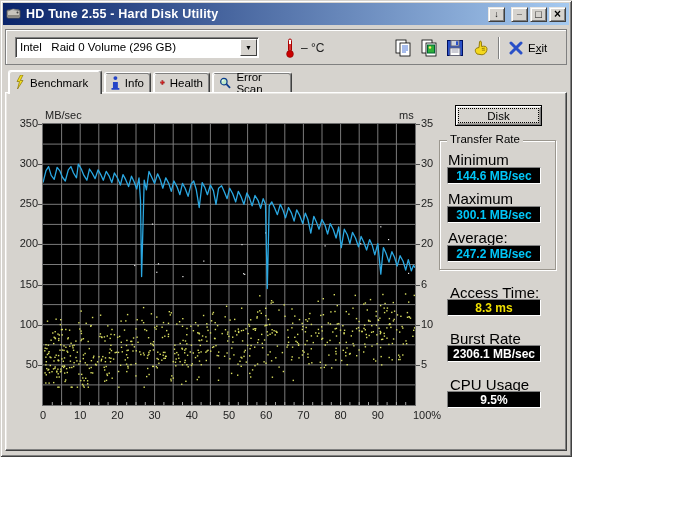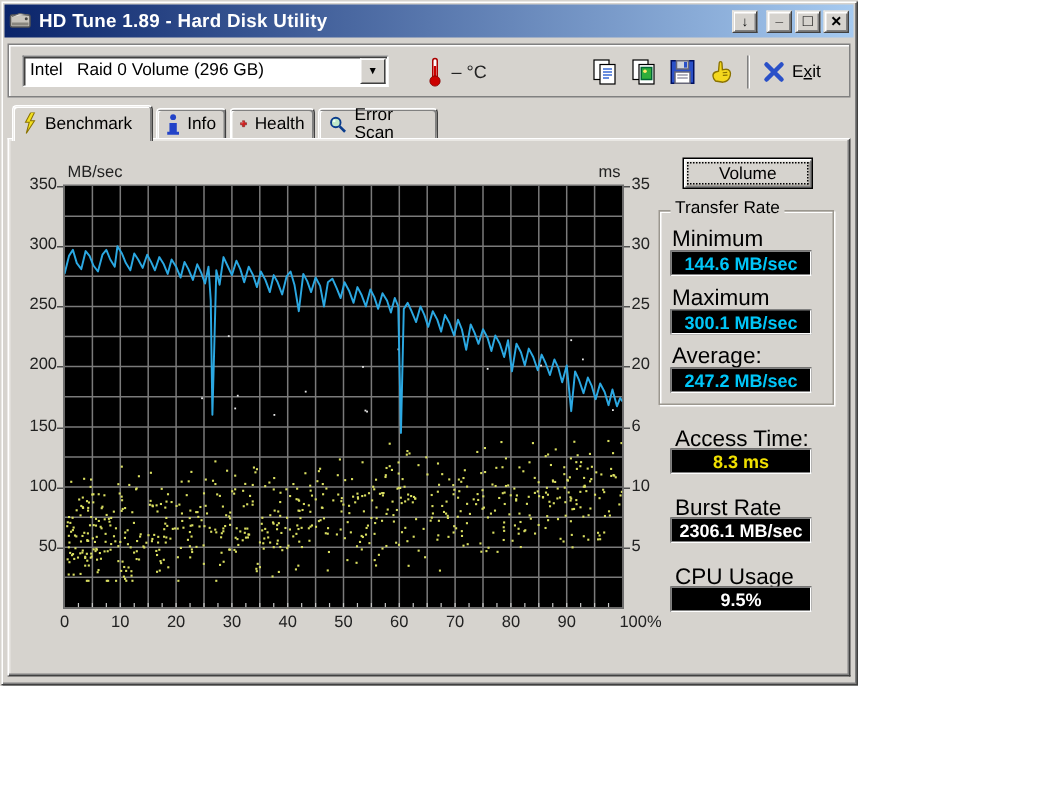--- a/index.html
+++ b/index.html
@@ -60,21 +60,21 @@
 
 <div class="window">
 
   <div class="titlebar">
     <svg width="16" height="16" viewBox="0 0 16 16">
       <rect x="1" y="4" width="13" height="8" rx="1" fill="#c8c4bc" stroke="#555"></rect>
       <rect x="2" y="9" width="11" height="2" fill="#8a877f"></rect>
       <circle cx="11.5" cy="6.5" r="1" fill="#444"></circle>
       <path d="M2 5 L7 3 L13 4" fill="#e8e5df" stroke="#666" stroke-width="0.7"></path>
     </svg>
-    <span class="title-text">HD Tune 1.89 - Hard Disk Utility</span>
+    <span class="title-text">HD Tune 2.55 - Hard Disk Utility</span>
     <div class="tb-group">
       <div class="tb-btn" style="margin-right:4px;">
         <span>↓</span>
       </div>
       <div class="tb-btn">
         <span style="margin-top:-5px;">_</span>
       </div>
       <div class="tb-btn">
         <span style="font-size:11px;">□</span>
       </div>
@@ -987,21 +987,21 @@
       <span class="xlab" style="left:191.8px;">40</span>
       <span class="xlab" style="left:229.0px;">50</span>
       <span class="xlab" style="left:266.2px;">60</span>
       <span class="xlab" style="left:303.4px;">70</span>
       <span class="xlab" style="left:340.6px;">80</span>
       <span class="xlab" style="left:377.8px;">90</span>
       <span class="xlab" style="left:427px;">100%</span>
     </div>
 
   <div class="start-btn">
-    <span>Volume</span>
+    <span>Disk</span>
   </div>
 
   <div class="groupbox">
     <span class="groupbox-legend">Transfer Rate</span>
   </div>
   <span class="field-label" style="left:448px;top:151px;">Minimum</span>
   <div class="value-box v-cyan" style="top:167px;">144.6 MB/sec</div>
   <span class="field-label" style="left:448px;top:190px;">Maximum</span>
   <div class="value-box v-cyan" style="top:206px;">300.1 MB/sec</div>
   <span class="field-label" style="left:448px;top:229px;">Average:</span>

